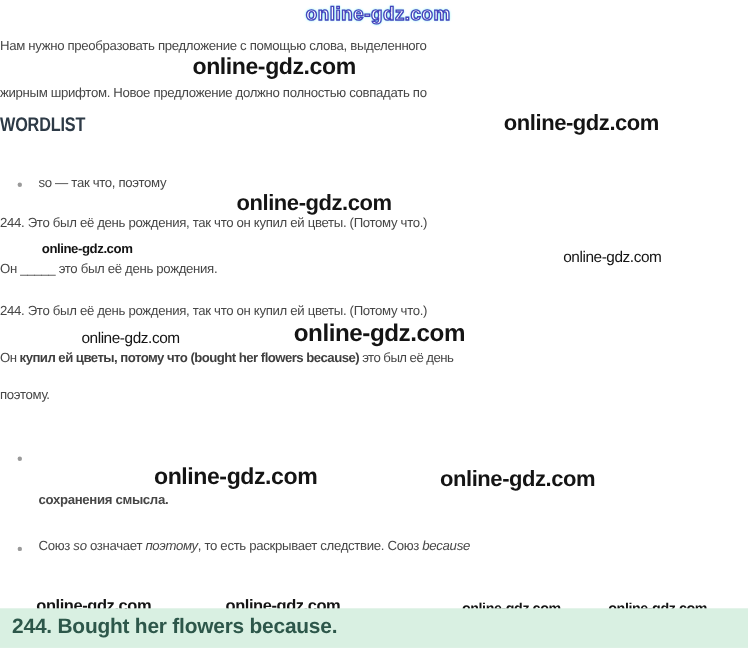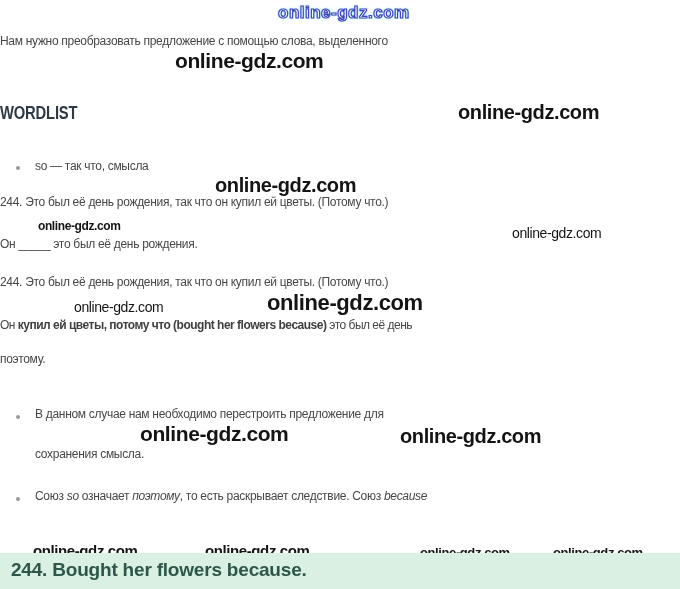--- a/index.html
+++ b/index.html
@@ -88,35 +88,35 @@
   <div class="wm wm-s14" style="left:74px;top:300px;">online-gdz.com</div>
   <div class="wm wm-b700-22" style="left:267px;top:292px;">online-gdz.com</div>
   <div class="wm wm-b700-21" style="left:140px;top:423px;">online-gdz.com</div>
   <div class="wm wm-b600-20" style="left:400px;top:426px;">online-gdz.com</div>
   <div class="wm wm-s15" style="left:33px;top:543px;">online-gdz.com</div>
   <div class="wm wm-s15" style="left:205px;top:543px;">online-gdz.com</div>
   <div class="wm wm-s13" style="left:420px;top:546px;">online-gdz.com</div>
   <div class="wm wm-s13" style="left:553px;top:546px;">online-gdz.com</div>
 
   <div class="line" style="left:0;top:34px;">Нам нужно преобразовать предложение с помощью слова, выделенного</div>
+  <div class="line" style="left:0;top:77px;">жирным шрифтом. Новое предложение должно полностью совпадать по</div>
 
   <div class="line heading" style="left:0;top:103px;">WORDLIST</div>
   <span class="dot" style="left:16px;top:166px;"></span>
-  <div class="line" style="left:35px;top:159px;">so — так что, смысла</div>
+  <div class="line" style="left:35px;top:159px;">so — так что, поэтому</div>
 
   <div class="line" style="left:0;top:195px;">244. Это был её день рождения, так что он купил ей цветы. (Потому что.)</div>
   <div class="line" style="left:0;top:237px;">Он _____ это был её день рождения.</div>
 
   <div class="line" style="left:0;top:275px;">244. Это был её день рождения, так что он купил ей цветы. (Потому что.)</div>
   <div class="line tight" style="left:0;top:318px;"><span>Он </span><b>купил ей цветы, потому что (bought her flowers because)</b><span> это был её день</span></div>
   <div class="line" style="left:0;top:352px;">поэтому.</div>
 
   <span class="dot" style="left:16px;top:415px;"></span>
-  <div class="line" style="left:35px;top:407px;">В данном случае нам необходимо перестроить предложение для</div>
-  <div class="line" style="left:35px;top:447px;">сохранения смысла.</div>
+  <div class="line" style="left:35px;top:447px;font-weight:bold;">сохранения смысла.</div>
 
   <span class="dot" style="left:16px;top:497px;"></span>
   <div class="line" style="left:35px;top:489px;"><span>Союз </span><span class="it">so</span><span> означает </span><span class="it">поэтому</span><span>, то есть раскрывает следствие. Союз </span><span class="it">because</span></div>
 
   <div class="answer-bar"></div>
   <div class="final-answer">244. Bought her flowers because.</div>
 
 </div>
 
 </body></html>

